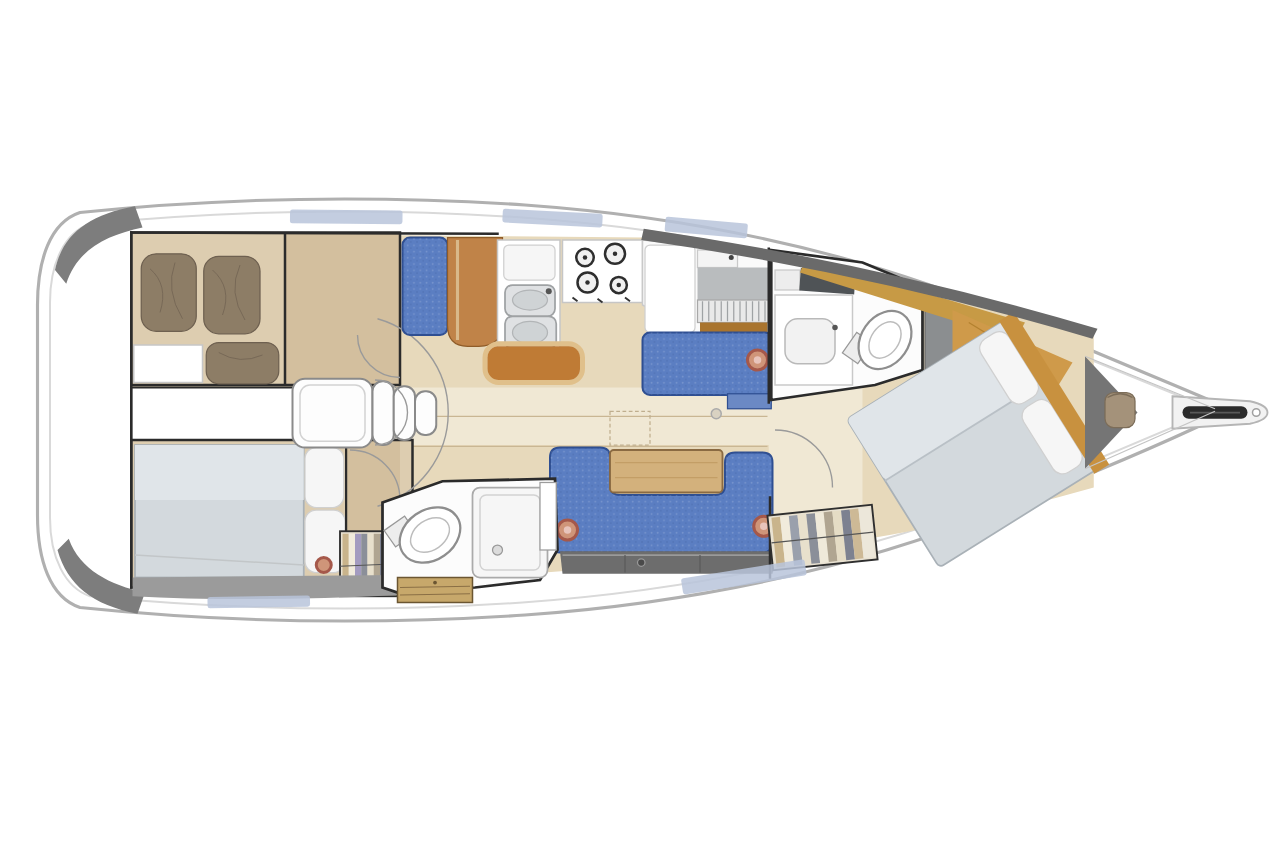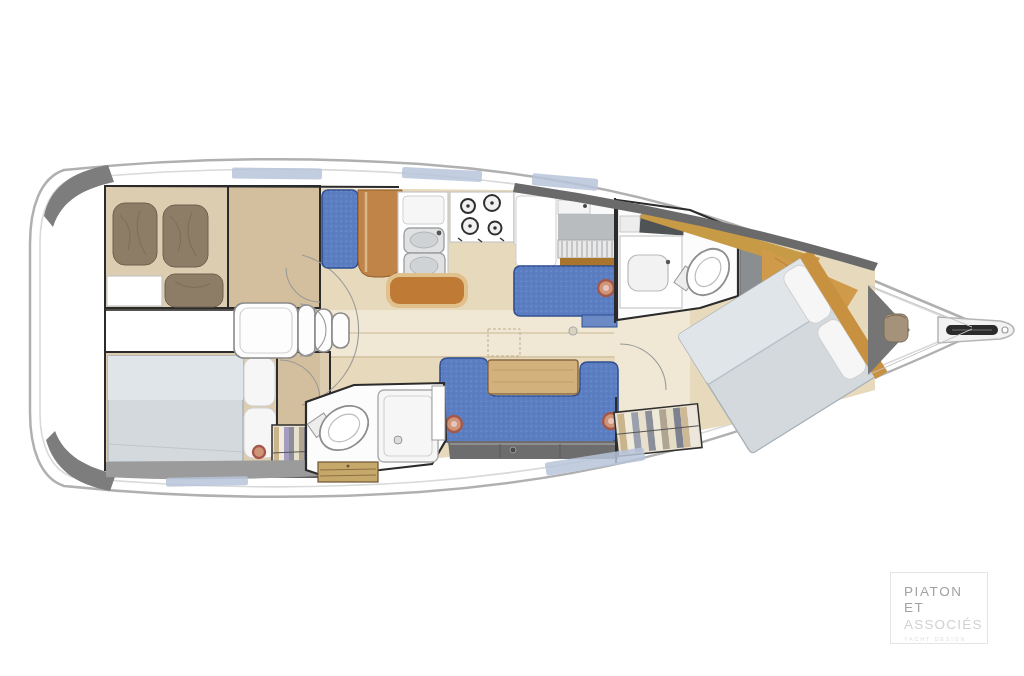--- a/index.html
+++ b/index.html
@@ -334,19 +334,13 @@
     <rect class="window" x="232" y="168" width="90" height="11" rx="2" transform="rotate(0.5 277 173)"></rect>
     <rect class="window" x="402" y="169" width="80" height="11" rx="2" transform="rotate(3 442 175)"></rect>
     <rect class="window" x="532" y="176" width="66" height="12" rx="2" transform="rotate(5 565 182)"></rect>
     <rect class="window" x="166" y="477" width="82" height="9" rx="2" transform="rotate(-1 207 481)"></rect>
     <rect class="window" x="545" y="455" width="100" height="13" rx="2" transform="rotate(-9 595 461)"></rect>
   </g>
 
   <line class="wall" x1="105" y1="186" x2="105" y2="470"></line>
 </svg>
 
-<div id="logo-box">
-  <span class="l1">PIATON</span>
-  <span class="l1">ET</span>
-  <span class="l3">ASSOCIÉS</span>
-  <span class="tag">YACHT DESIGN</span>
 </div>
-</div>
 
 </body></html>

